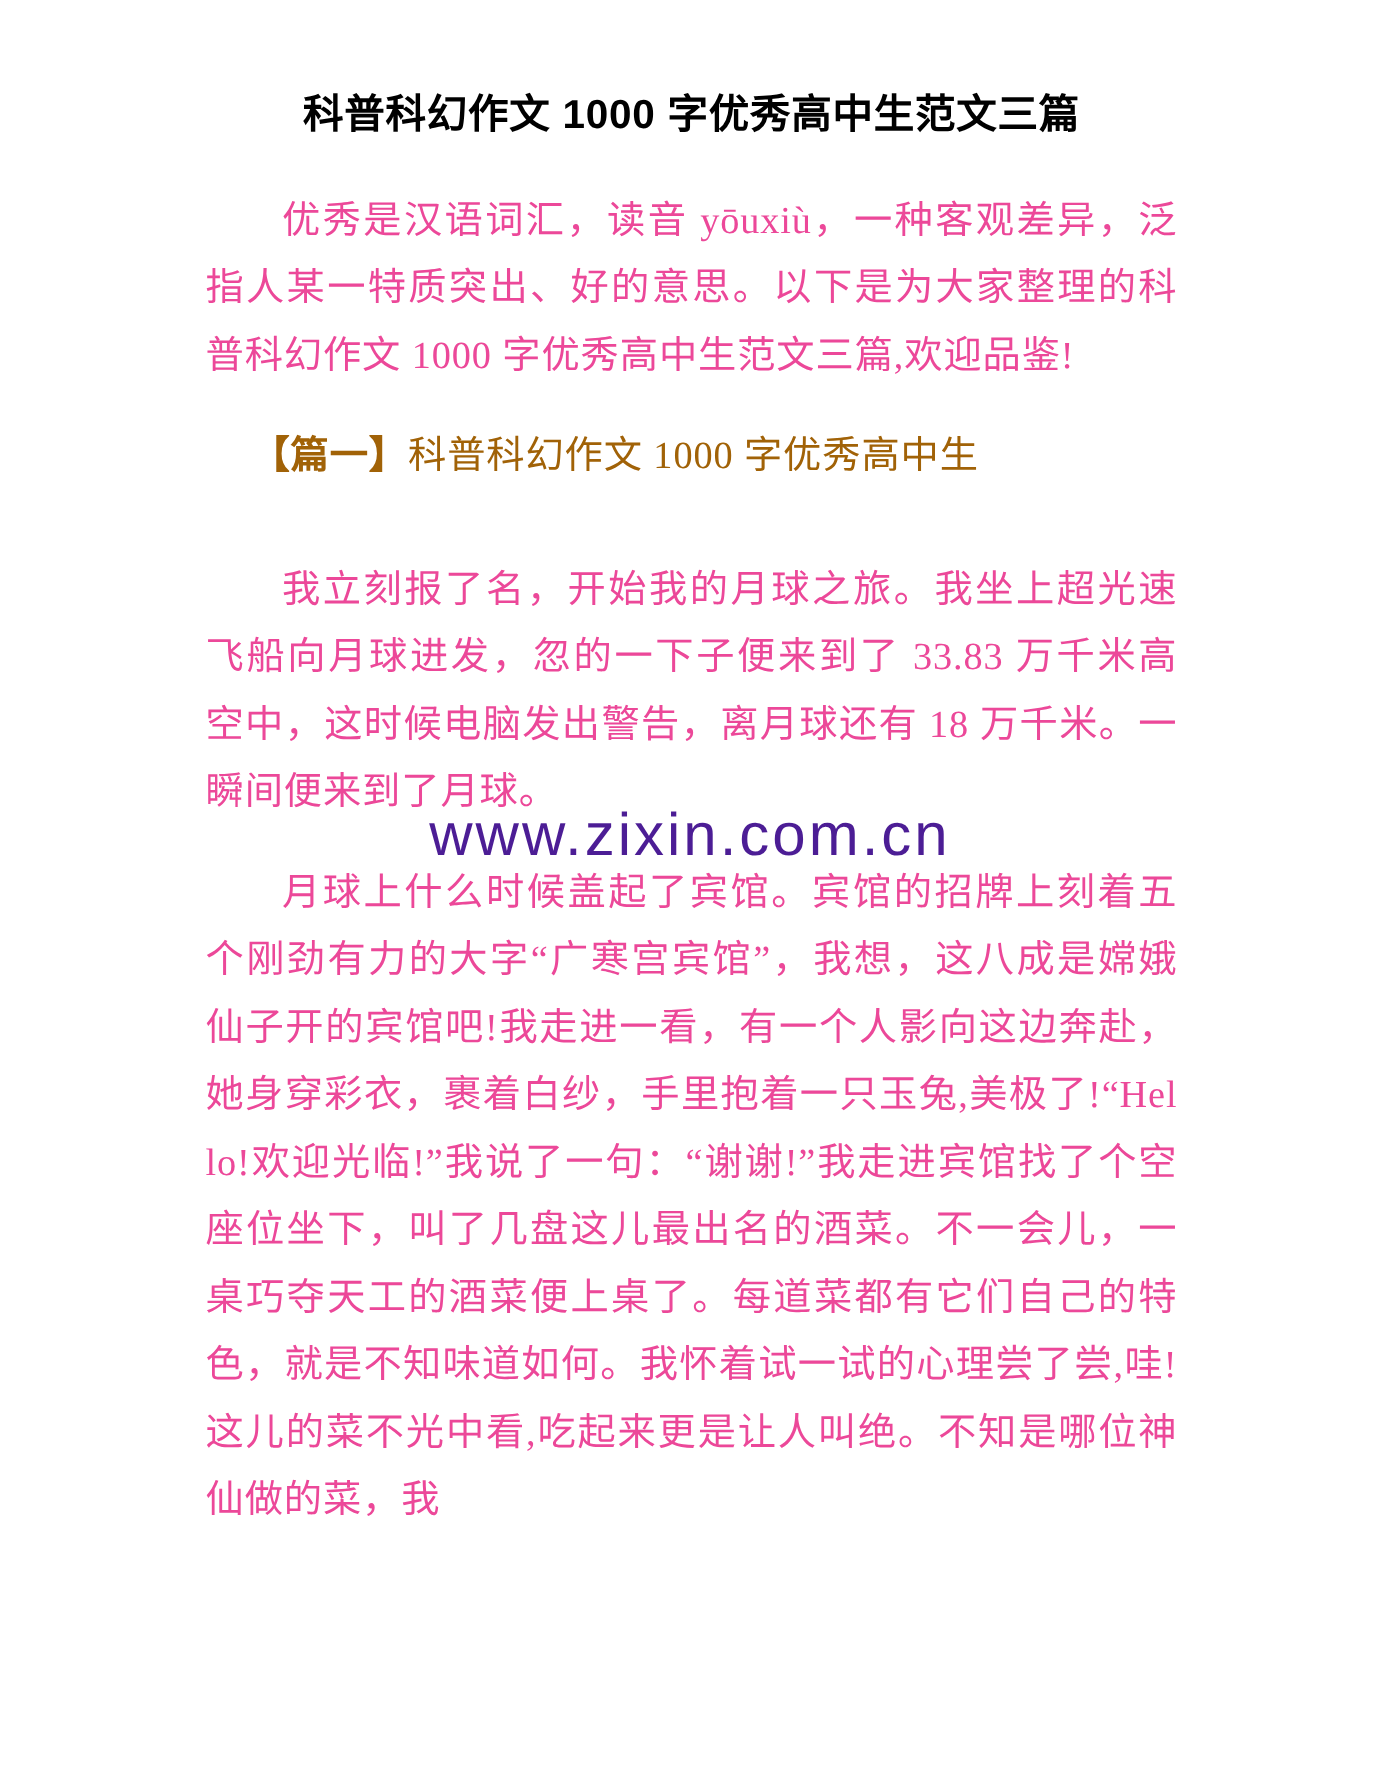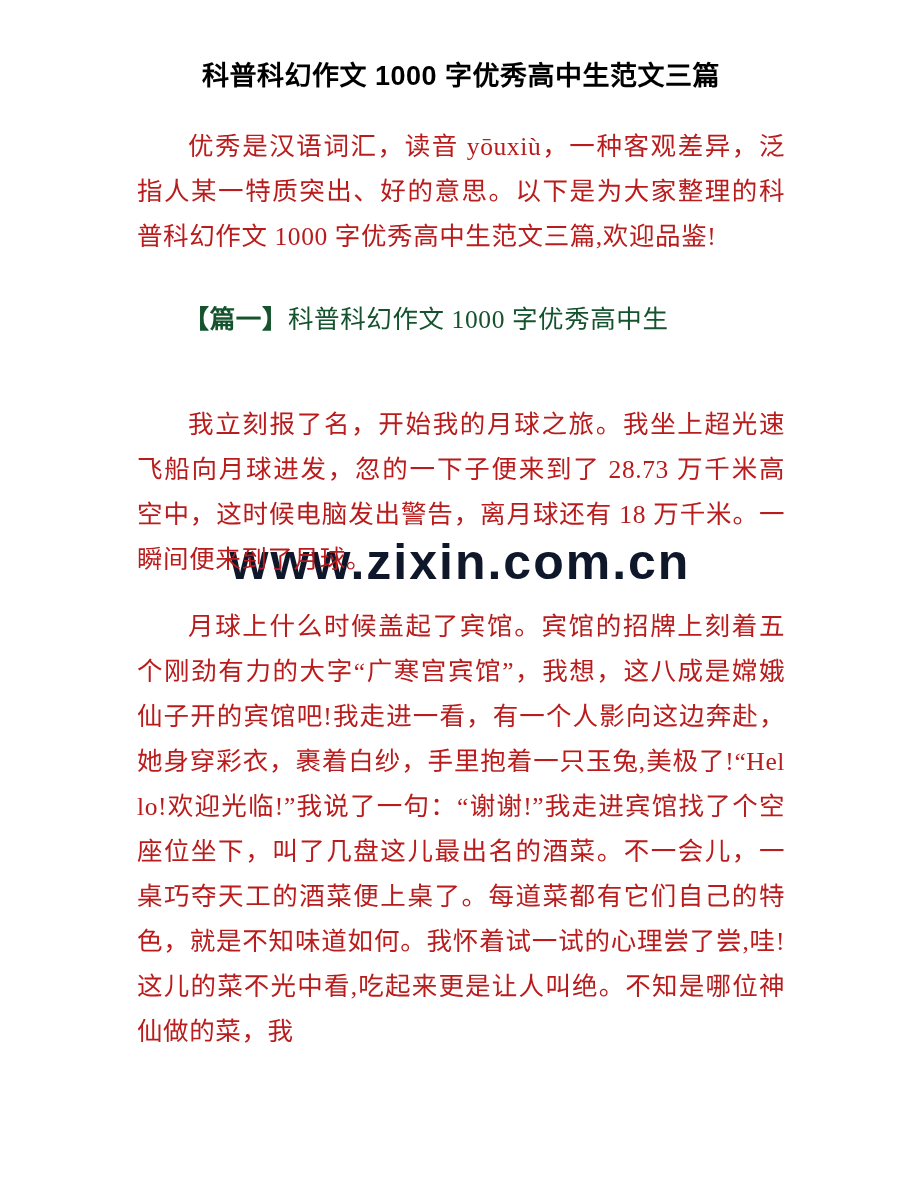--- a/index.html
+++ b/index.html
@@ -23,24 +23,24 @@
   }
 
   
   .watermark {
     position: absolute;
     left: 0;
     right: 0;
     top: 537px;
     text-align: center;
     font-family: "Liberation Sans", "DejaVu Sans", sans-serif;
-    font-size: 50px;
-    font-weight: 700;
+    font-size: 40px;
+    font-weight: 400;
     letter-spacing: 2px;
-    color: #0f172a;
+    color: #4c1d95;
     white-space: nowrap;
     z-index: 0;
     pointer-events: none;
     user-select: none;
     line-height: 1;
   }
 
   
   .content {
     position: absolute;
@@ -65,40 +65,40 @@
   }
 
   
   .para {
     font-size: 25.5px;
     line-height: 45px;
     text-align: justify;
     text-justify: inter-ideograph;
     margin: 0;
     letter-spacing: 0.6px;
-    color: #b91c1c;
+    color: #ec4899;
     word-break: break-all;
   }
 
   .para.indent {
     text-indent: 2em;
   }
 
   
   .gap-intro   { height: 28px; }
   .gap-section { height: 22px; }
   .gap-para    { height: 22px; }
 
   .section-head {
     font-size: 25.5px;
     line-height: 45px;
-    margin: 16px;
+    margin: 0;
     text-indent: 1.2em;
     letter-spacing: 0.6px;
-    color: #14532d;
+    color: #a16207;
   }
   .section-head .bracket {
     font-weight: bold;
   }
 </style>
 </head>
 <body>
 
 <div class="page">
 
@@ -114,20 +114,20 @@
 
     <div class="gap-section"></div>
 
     <p class="section-head"><span class="bracket">【篇一】</span><span>科普科幻作文 1000 字优秀高中生</span></p>
 
     <div class="gap-section"></div>
 
 
     <div class="gap-para"></div>
 
-    <p class="para indent">我立刻报了名，开始我的月球之旅。我坐上超光速飞船向月球进发，忽的一下子便来到了 28.73 万千米高空中，这时候电脑发出警告，离月球还有 18 万千米。一瞬间便来到了月球。</p>
+    <p class="para indent">我立刻报了名，开始我的月球之旅。我坐上超光速飞船向月球进发，忽的一下子便来到了 33.83 万千米高空中，这时候电脑发出警告，离月球还有 18 万千米。一瞬间便来到了月球。</p>
 
     <div class="gap-para"></div>
 
     <p class="para indent">月球上什么时候盖起了宾馆。宾馆的招牌上刻着五个刚劲有力的大字“广寒宫宾馆”，我想，这八成是嫦娥仙子开的宾馆吧!我走进一看，有一个人影向这边奔赴，她身穿彩衣，裹着白纱，手里抱着一只玉兔,美极了!“Hello!欢迎光临!”我说了一句：“谢谢!”我走进宾馆找了个空座位坐下，叫了几盘这儿最出名的酒菜。不一会儿，一桌巧夺天工的酒菜便上桌了。每道菜都有它们自己的特色，就是不知味道如何。我怀着试一试的心理尝了尝,哇!这儿的菜不光中看,吃起来更是让人叫绝。不知是哪位神仙做的菜，我</p>
 
   </div>
 </div>
 
 </body></html>

